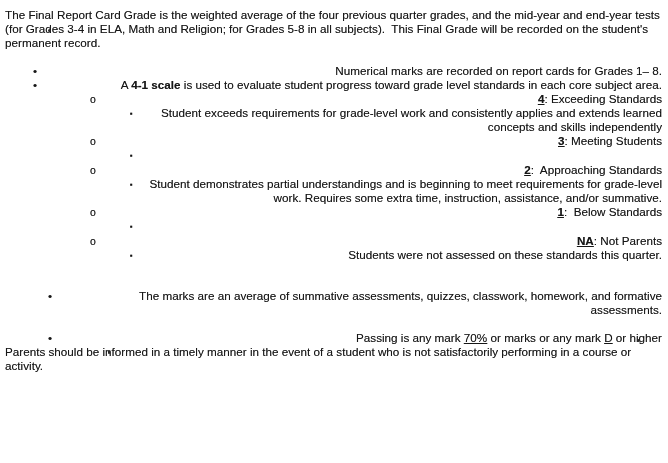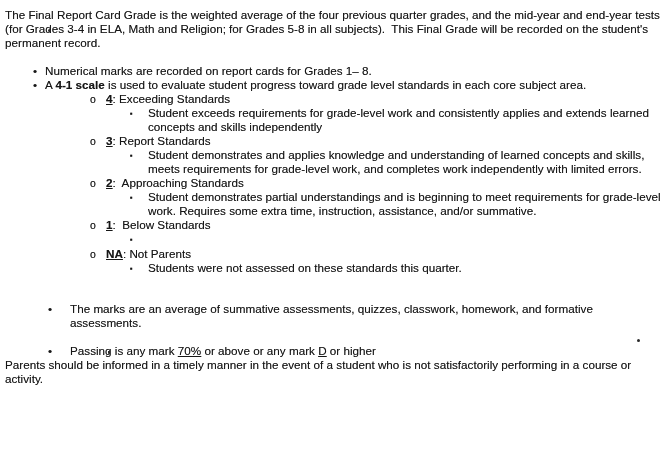--- a/index.html
+++ b/index.html
@@ -10,21 +10,21 @@
     font-family:"Liberation Sans","DejaVu Sans",sans-serif;
     font-size:11.7px;
     line-height:14px;
     position:relative;
     overflow:hidden;
     padding:8px 6px 0 5px;
     text-shadow:0 0 0.5px rgba(0,0,0,0.45);
   }
   .para { white-space:pre-wrap; }
   .li { display:flex; align-items:flex-start; }
-  .li .txt { flex:1 1 auto; white-space:pre-wrap; }
+  .li .txt { flex:1 1 auto; white-space:pre-wrap;text-align:right; }
   .marker { flex:0 0 auto; }
   
   .l1 { padding-left:28px; }
   .l1 .marker { width:12px; }
   
   .l2 { padding-left:85px; }
   .l2 .marker { width:16px; font-size:10.5px; }
   
   .l3 { padding-left:125px; }
   .l3 .marker { width:18px; font-size:8px; line-height:14px; padding-top:1px; }
@@ -64,25 +64,24 @@
   </div>
   <div class="li l3">
     <span class="marker">▪</span>
     <div class="txt">Student exceeds requirements for grade-level work and consistently applies and extends learned concepts and skills independently</div>
   </div>
 </div>
 
 <div>
   <div class="li l2">
     <span class="marker">o</span>
-    <div class="txt"><span class="mark">3</span><span>: Report Standards</span></div>
+    <div class="txt"><span class="mark">3</span><span>: Meeting Students</span></div>
   </div>
   <div class="li l3">
     <span class="marker">▪</span>
-    <div class="txt">Student demonstrates and applies knowledge and understanding of learned concepts and skills, meets requirements for grade-level work, and completes work independently with limited errors.</div>
   </div>
 </div>
 
 <div>
   <div class="li l2">
     <span class="marker">o</span>
     <div class="txt"><span class="mark">2</span><span>:  Approaching Standards</span></div>
   </div>
   <div class="li l3">
     <span class="marker">▪</span>
@@ -111,20 +110,20 @@
   </div>
 </div>
 
 <div class="li g2 after-scale">
   <span class="marker">•</span>
   <div class="txt">The marks are an average of summative assessments, quizzes, classwork, homework, and formative assessments.</div>
 </div>
 
 <div class="li g2 gap14">
   <span class="marker">•</span>
-  <div class="txt"><span>Passing is any mark </span><span class="bu">70%</span><span> or above or any mark </span><span class="bu">D</span><span> or higher</span></div>
+  <div class="txt"><span>Passing is any mark </span><span class="bu">70%</span><span> or marks or any mark </span><span class="bu">D</span><span> or higher</span></div>
 </div>
 
 <p class="para gap16">Parents should be informed in a timely manner in the event of a student who is not satisfactorily performing in a course or activity.</p>
 
 <div class="artifact" id="artifact-year"></div>
 <div class="artifact" id="artifact-margin"></div>
 <div class="artifact" id="artifact-assess"></div>
 
 </body></html>

